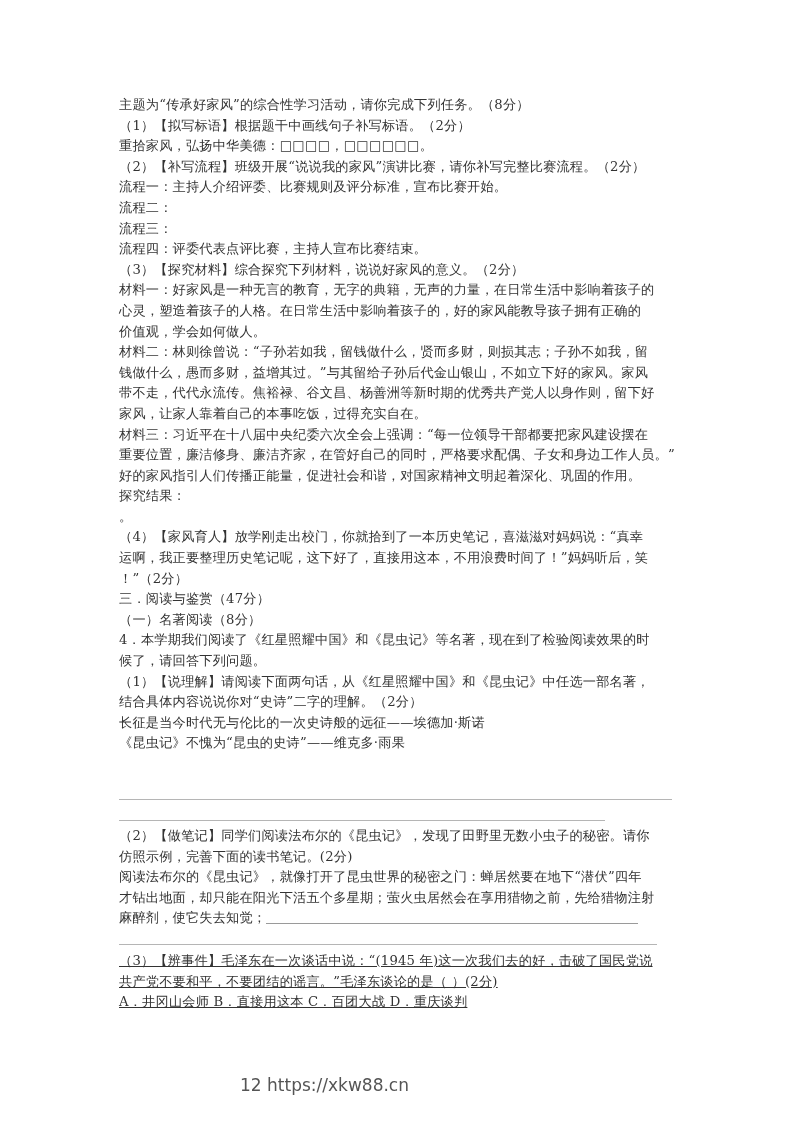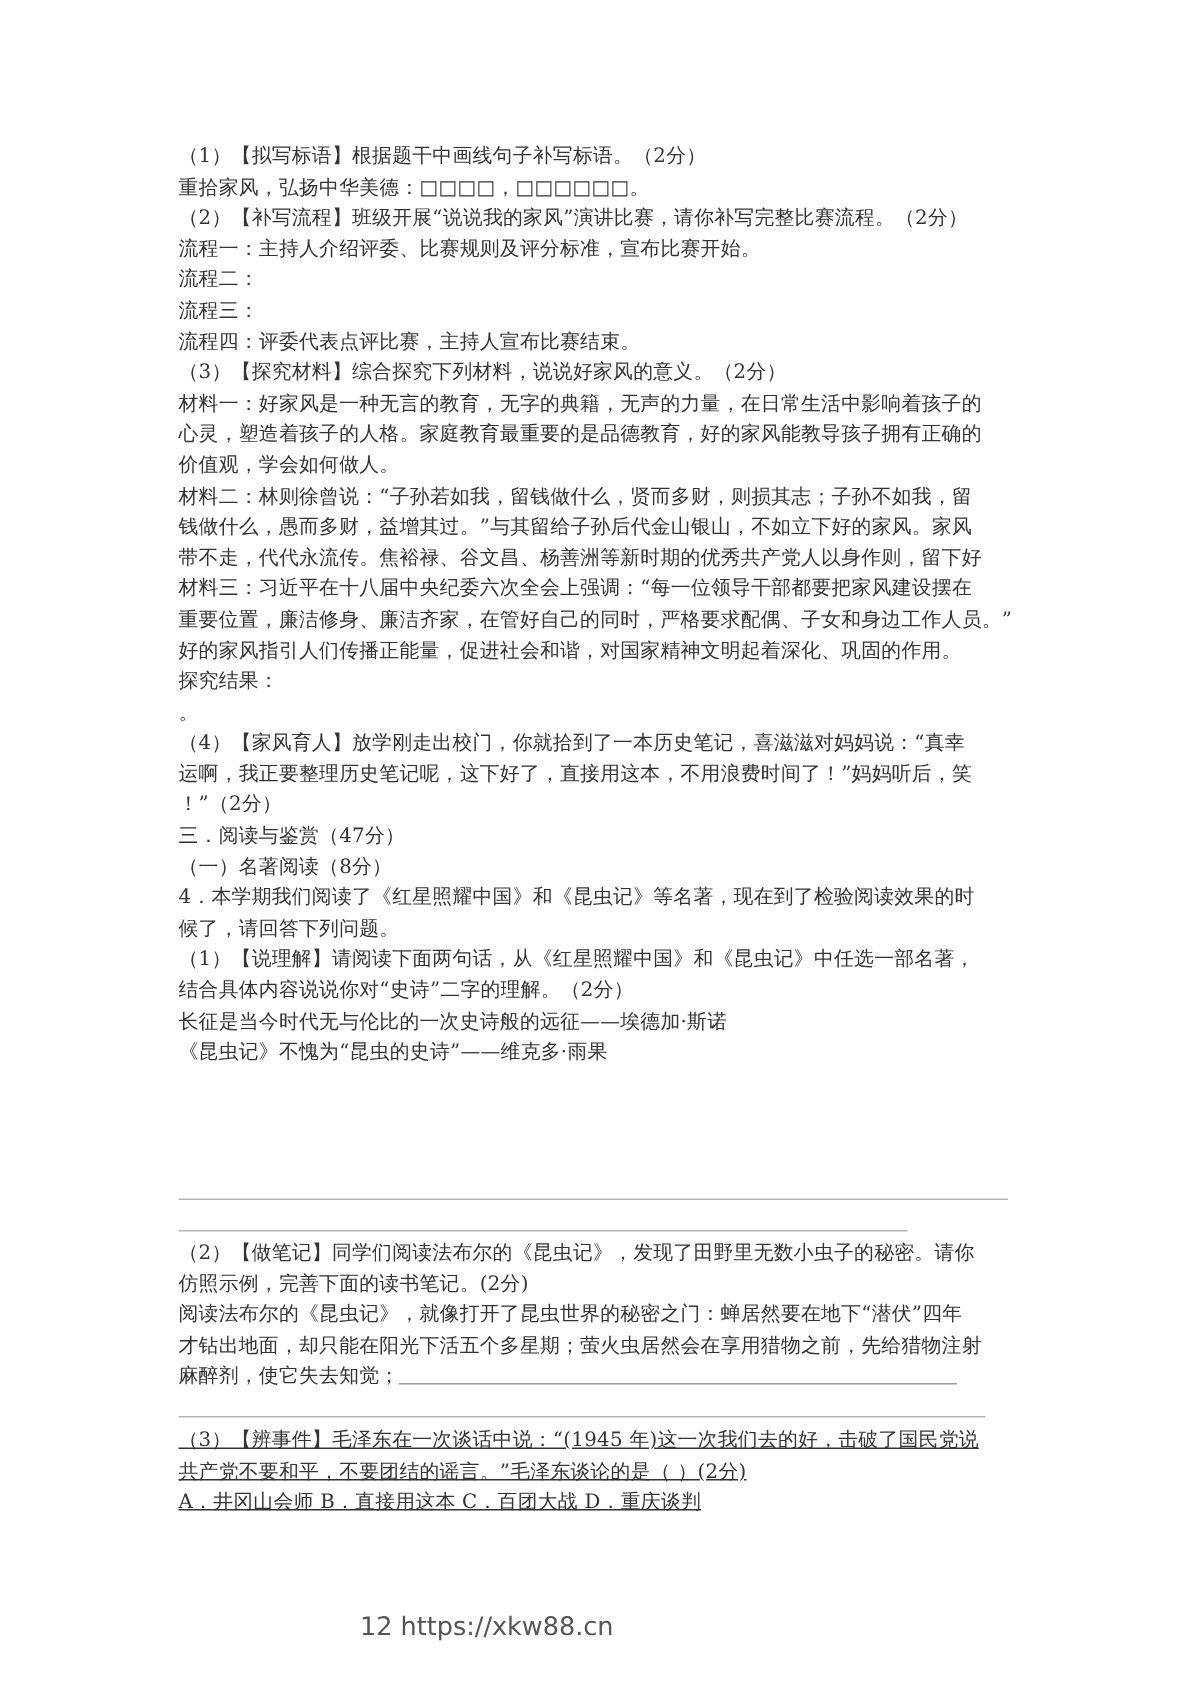--- a/index.html
+++ b/index.html
@@ -47,34 +47,36 @@
       text-align: center;
       font-family: "DejaVu Sans", "Liberation Sans", sans-serif;
       font-size: 17px;
       color: #555555;
     }
   </style>
 </head>
 <body>
 
 <div class="page">
+  <div class="line">主题为“传承好家风”的综合性学习活动，请你完成下列任务。（8分）</div>
   <div class="line">（1）【拟写标语】根据题干中画线句子补写标语。（2分）</div>
   <div class="line">重拾家风，弘扬中华美德：□□□□，□□□□□□。</div>
   <div class="line">（2）【补写流程】班级开展“说说我的家风”演讲比赛，请你补写完整比赛流程。（2分）</div>
   <div class="line">流程一：主持人介绍评委、比赛规则及评分标准，宣布比赛开始。</div>
   <div class="line">流程二：</div>
   <div class="line">流程三：</div>
   <div class="line">流程四：评委代表点评比赛，主持人宣布比赛结束。</div>
   <div class="line">（3）【探究材料】综合探究下列材料，说说好家风的意义。（2分）</div>
   <div class="line">材料一：好家风是一种无言的教育，无字的典籍，无声的力量，在日常生活中影响着孩子的</div>
-  <div class="line">心灵，塑造着孩子的人格。家庭教育最重要的是品德教育，好的家风能教导孩子拥有正确的</div>
+  <div class="line">心灵，塑造着孩子的人格。在日常生活中影响着孩子的，好的家风能教导孩子拥有正确的</div>
   <div class="line">价值观，学会如何做人。</div>
   <div class="line">材料二：林则徐曾说：“子孙若如我，留钱做什么，贤而多财，则损其志；子孙不如我，留</div>
   <div class="line">钱做什么，愚而多财，益增其过。”与其留给子孙后代金山银山，不如立下好的家风。家风</div>
   <div class="line">带不走，代代永流传。焦裕禄、谷文昌、杨善洲等新时期的优秀共产党人以身作则，留下好</div>
+  <div class="line">家风，让家人靠着自己的本事吃饭，过得充实自在。</div>
   <div class="line">材料三：习近平在十八届中央纪委六次全会上强调：“每一位领导干部都要把家风建设摆在</div>
   <div class="line">重要位置，廉洁修身、廉洁齐家，在管好自己的同时，严格要求配偶、子女和身边工作人员。”</div>
   <div class="line">好的家风指引人们传播正能量，促进社会和谐，对国家精神文明起着深化、巩固的作用。</div>
   <div class="line">探究结果：</div>
   <div class="line">。</div>
   <div class="line">（4）【家风育人】放学刚走出校门，你就拾到了一本历史笔记，喜滋滋对妈妈说：“真幸</div>
   <div class="line">运啊，我正要整理历史笔记呢，这下好了，直接用这本，不用浪费时间了！”妈妈听后，笑</div>
   <div class="line">！”（2分）</div>
   <div class="line">三．阅读与鉴赏（47分）</div>
   <div class="line">（一）名著阅读（8分）</div>

